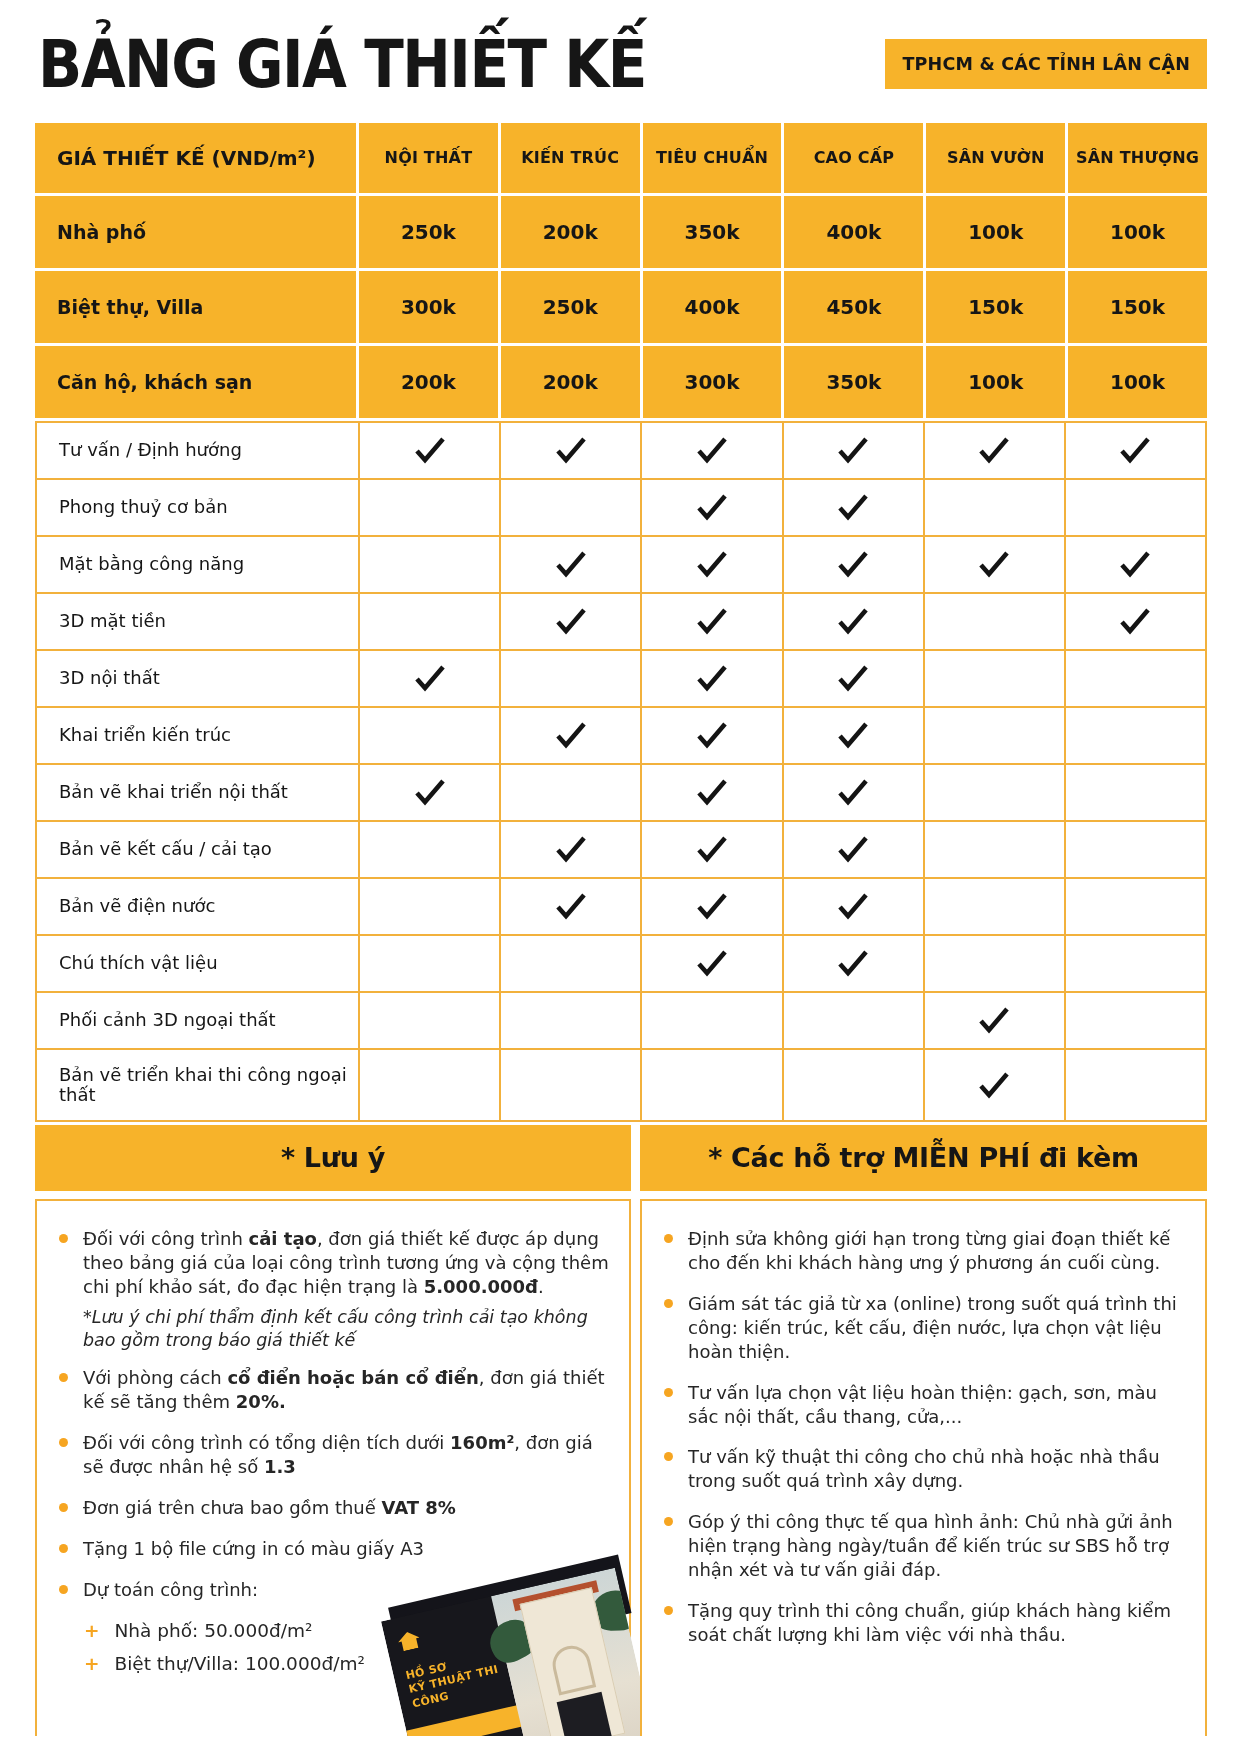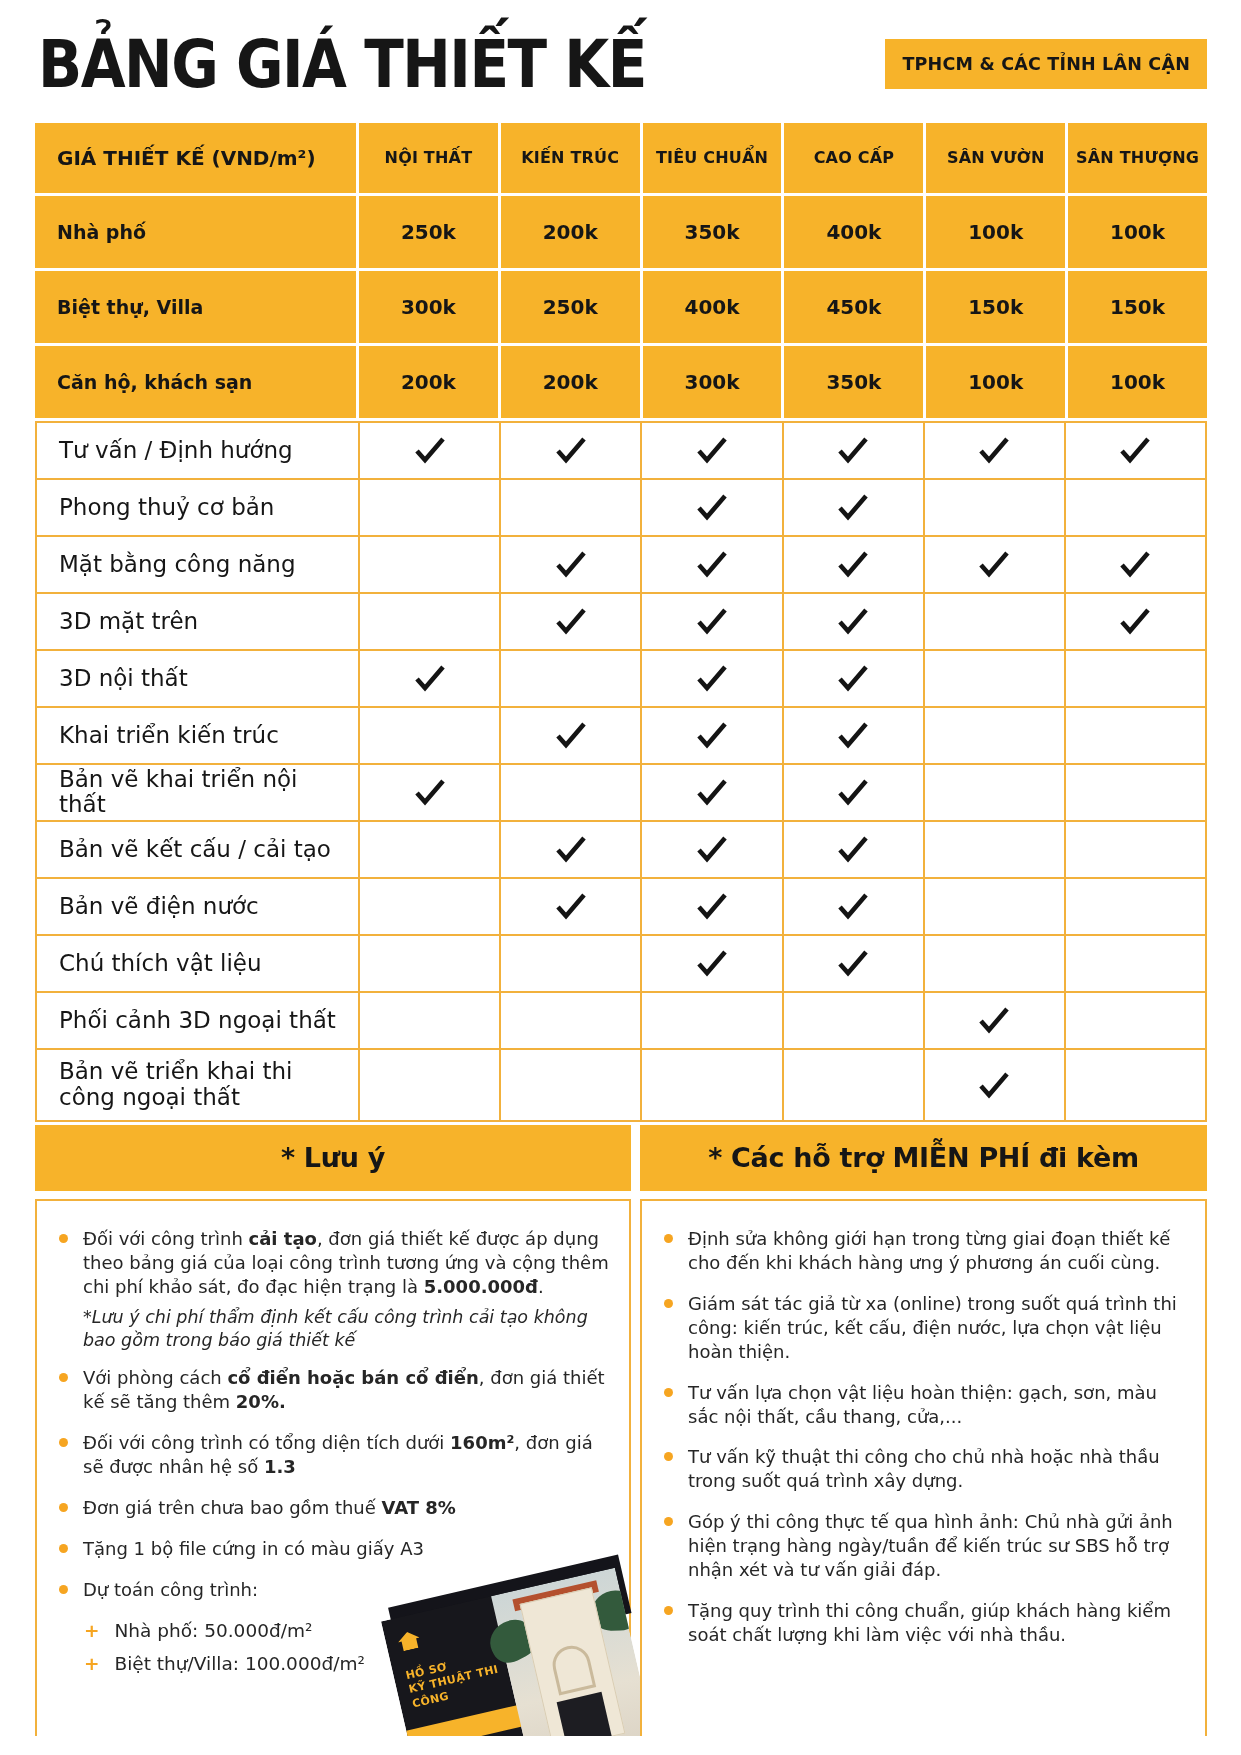--- a/index.html
+++ b/index.html
@@ -29,21 +29,21 @@
   .row.hrow{height:70px;}
   .row.prow{height:72px;}
   .hrow>div{font-weight:bold;font-size:16px;letter-spacing:.2px;}
   .hrow>div:first-child{font-size:20px;letter-spacing:0;}
   .prow>div{font-size:20px;font-weight:bold;}
   .prow>div:first-child{font-size:19px;}
 
   .tbl-white{border:2px solid var(--grid);background:var(--grid);display:flex;flex-direction:column;gap:2px;}
   .row.w{gap:2px;background:var(--grid);height:55px;}
   .row.w>div{background:#fff;}
-  .row.w>div:first-child{font-size:23px;line-height:1.12;padding-right:10px;}
+  .row.w>div:first-child{font-size:18px;line-height:1.12;padding-right:10px;}
   .row.w.tall{height:70px;}
   .check-icon{display:block;}
 
   
   .bands{display:flex;gap:9px;margin:3px 34px 0 35px;}
   .band{background:var(--yellow);height:66px;display:flex;align-items:center;justify-content:center;
         font-weight:bold;font-size:27px;letter-spacing:-.3px;}
   .band-left{flex:none;width:596px;}
   .band-right{flex:1;}
 
@@ -204,21 +204,21 @@
               <path d="M4 15 L12 24 L30 3" fill="none" stroke="#141414" stroke-width="4.6"></path>
             </svg>
           </div>
           <div>
             <svg class="check-icon" width="34" height="28" viewBox="0 0 34 28">
               <path d="M4 15 L12 24 L30 3" fill="none" stroke="#141414" stroke-width="4.6"></path>
             </svg>
           </div>
         </div>
         <div class="row w">
-          <div>3D mặt trên</div>
+          <div>3D mặt tiền</div>
           <div></div>
           <div>
             <svg class="check-icon" width="34" height="28" viewBox="0 0 34 28">
               <path d="M4 15 L12 24 L30 3" fill="none" stroke="#141414" stroke-width="4.6"></path>
             </svg>
           </div>
           <div>
             <svg class="check-icon" width="34" height="28" viewBox="0 0 34 28">
               <path d="M4 15 L12 24 L30 3" fill="none" stroke="#141414" stroke-width="4.6"></path>
             </svg>

